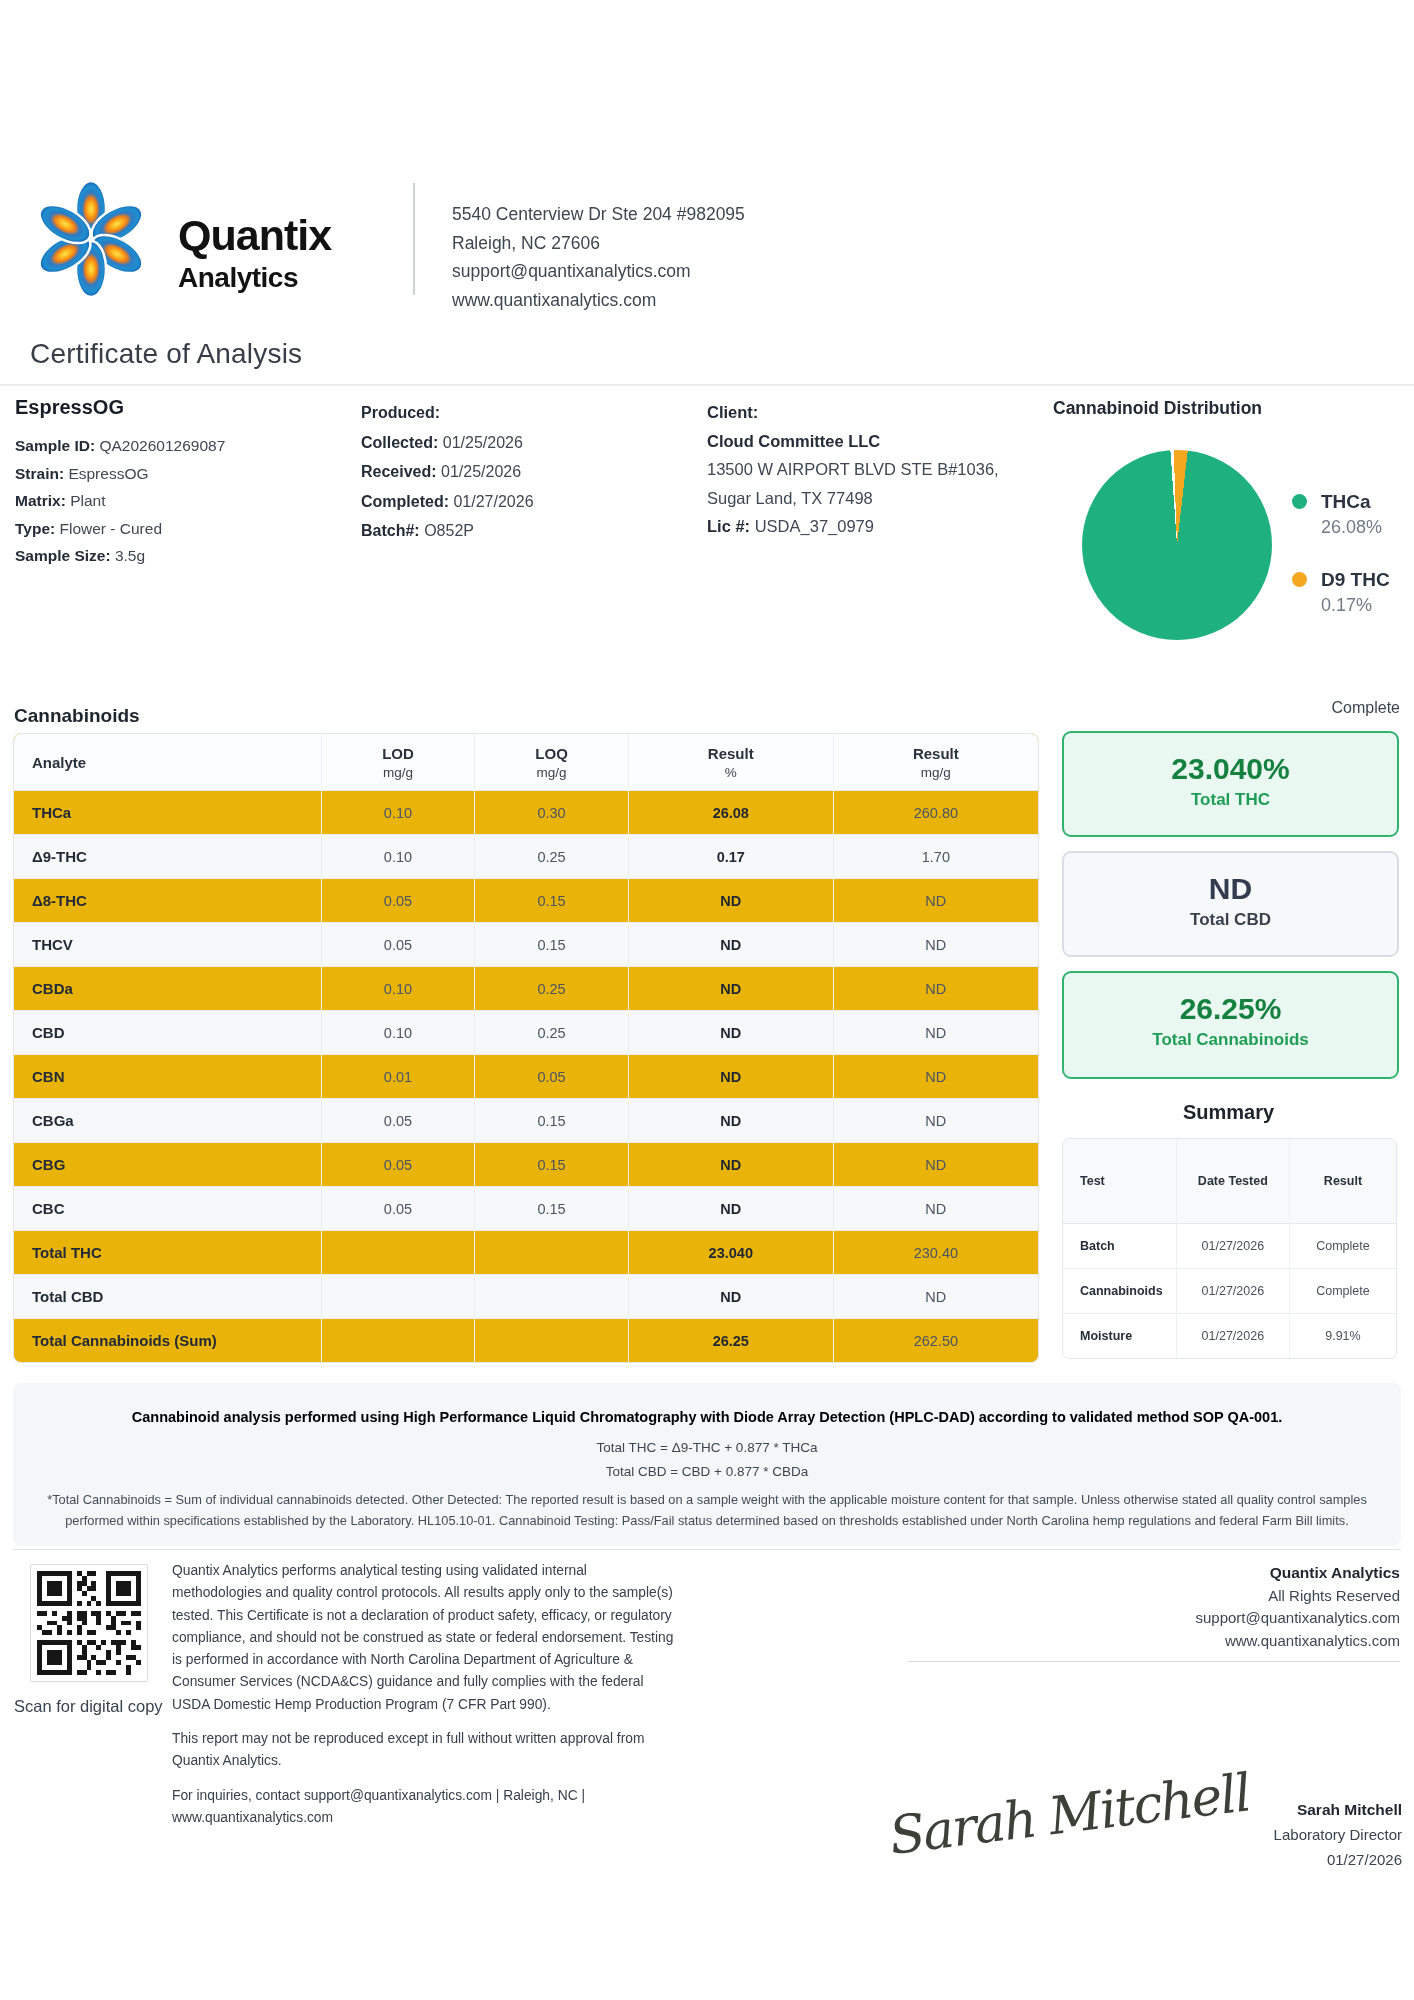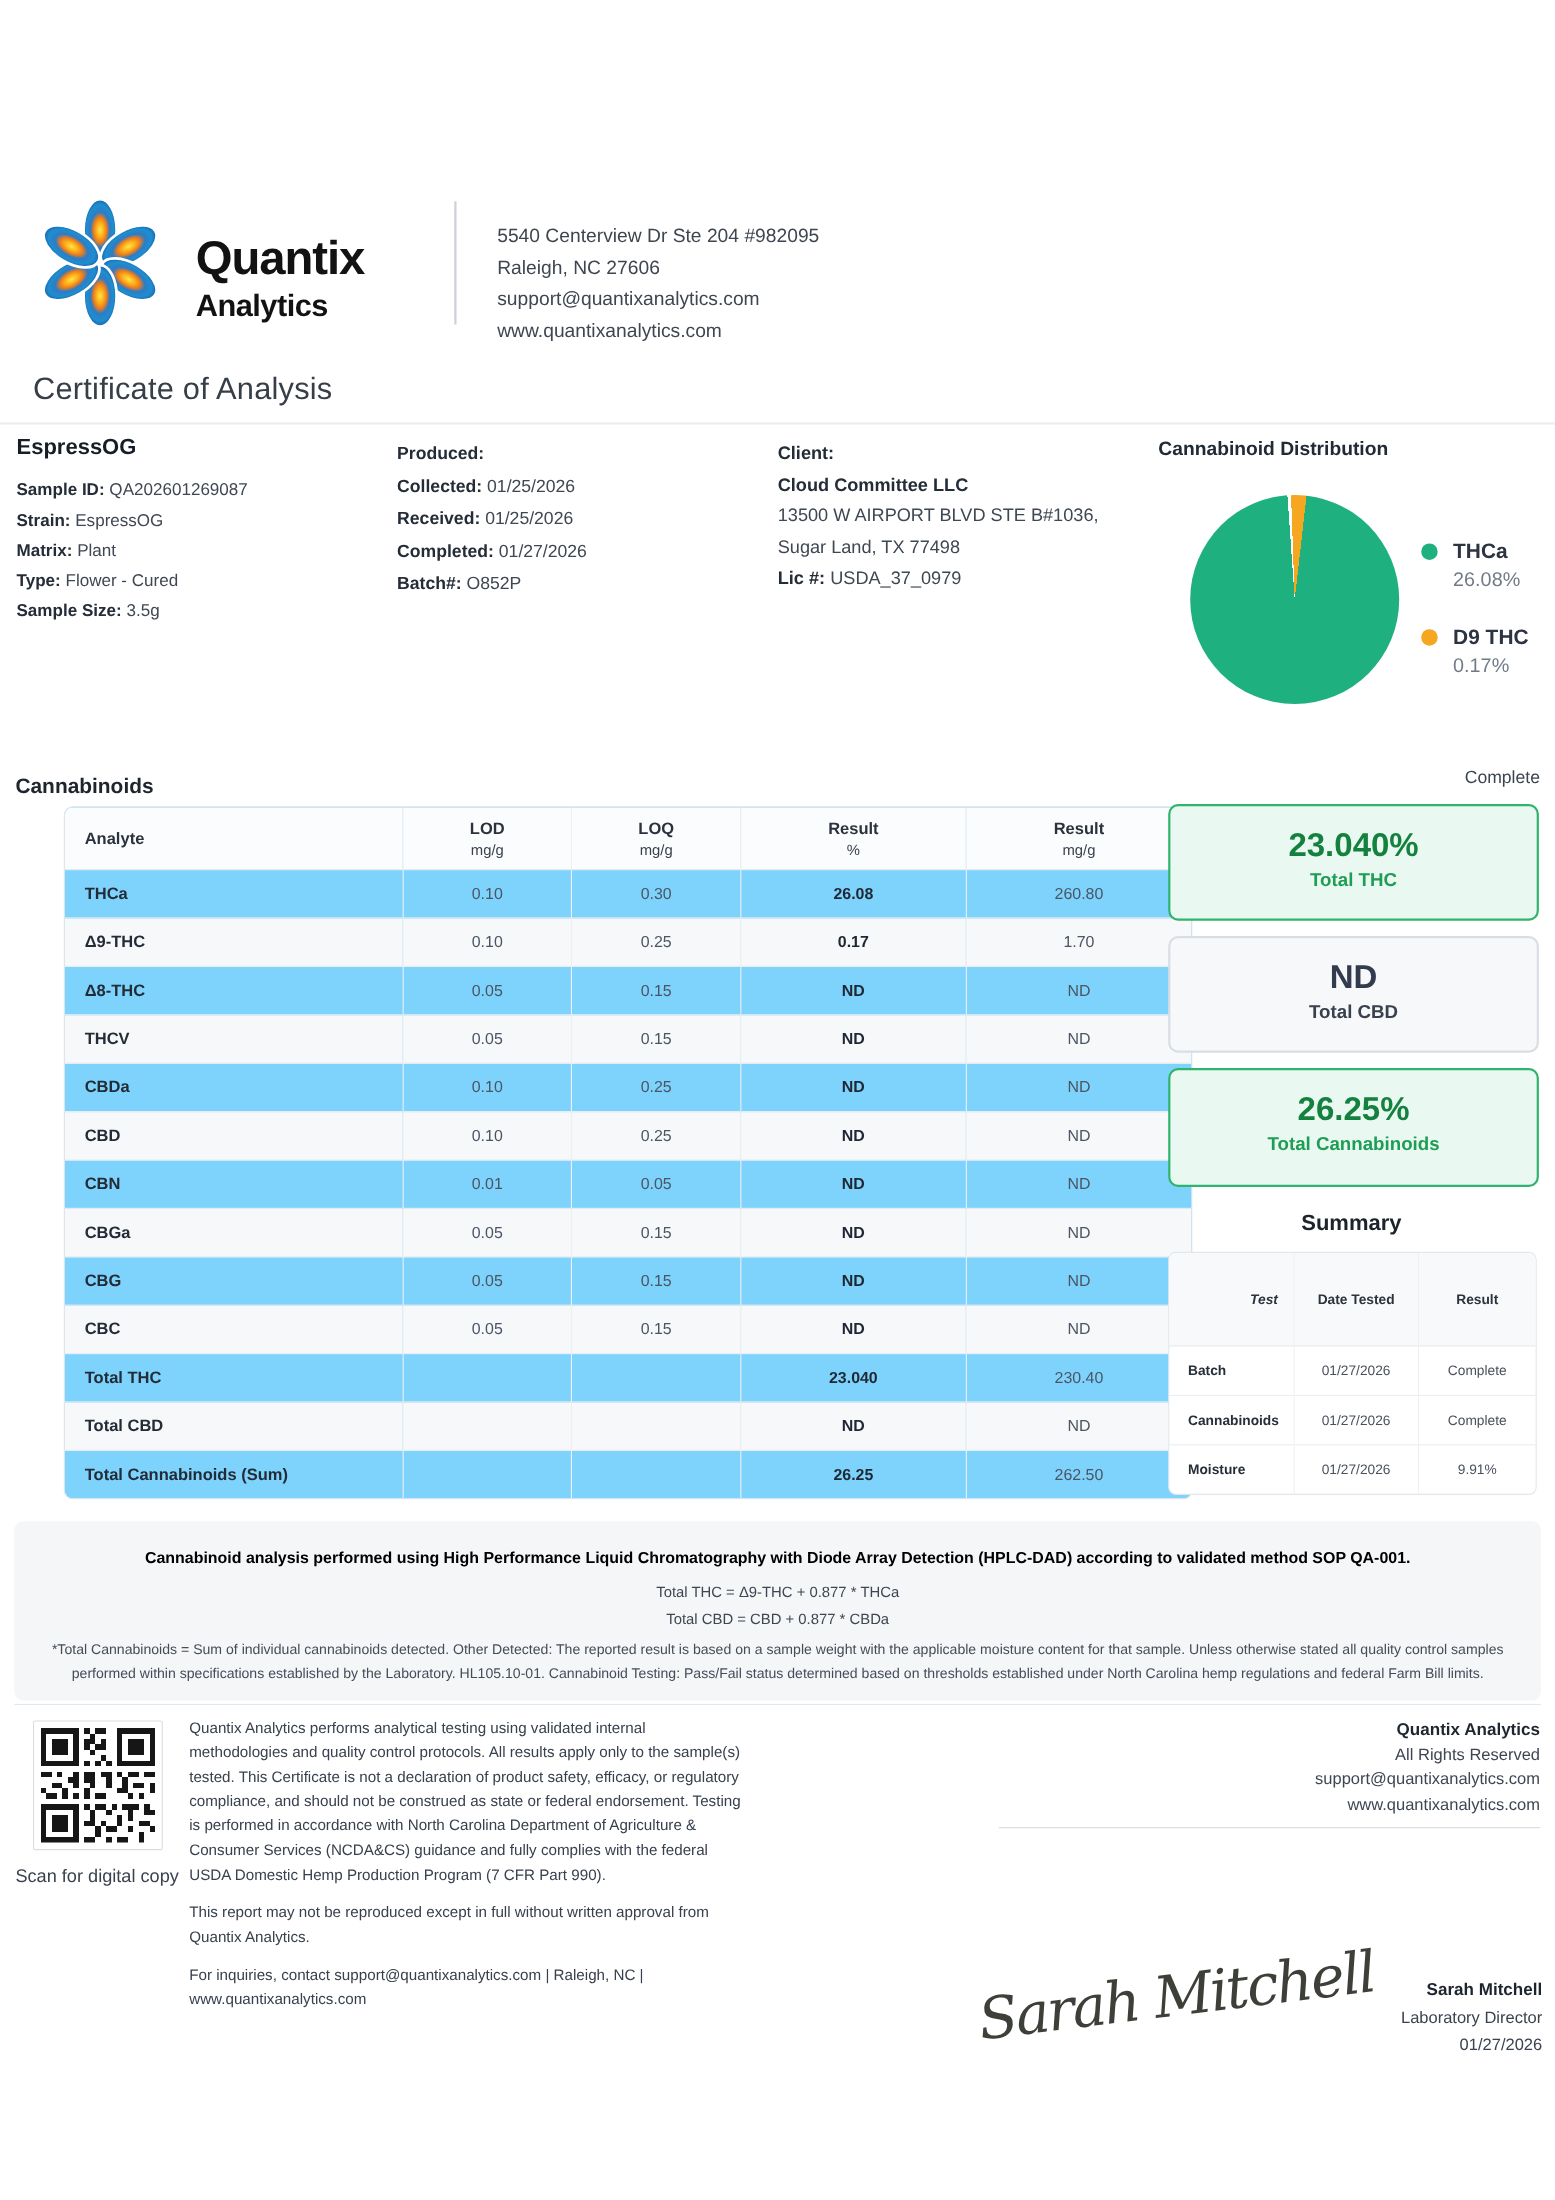--- a/index.html
+++ b/index.html
@@ -40,21 +40,21 @@
   .legend-item{display:flex;margin-bottom:26px;}
   .legend-dot{width:15px;height:15px;border-radius:50%;margin:5px 14px 0 0;flex:0 0 auto;}
   .legend-dot.green{background:#1fb080;}
   .legend-dot.orange{background:#f4a71f;}
   .legend-label{font-size:19px;font-weight:700;color:#2b3440;line-height:25px;white-space:nowrap;}
   .legend-value{font-size:18px;color:#717b87;line-height:27px;}
 
   
   .section-heading{left:14px;top:705px;font-size:19px;font-weight:700;color:#1f252d;}
   .complete-tag{left:1062px;top:699px;width:338px;text-align:right;font-size:16px;color:#3b4450;}
-  .ctable-wrap{left:13px;top:733px;width:1024px;border:1px solid #e3e7eb;border-radius:8px;overflow:hidden;background:#7dd3fc;margin-left:45px;}
+  .ctable-wrap{left:13px;top:733px;width:1024px;border:1px solid #e3e7eb;border-radius:8px;overflow:hidden;background:#eab308;}
   table.ctable{width:100%;border-collapse:collapse;table-layout:fixed;}
   table.ctable col.c-analyte{width:30%;}
   table.ctable col.c-num{width:15%;}
   table.ctable col.c-res{width:20%;}
   table.ctable th{
     height:56px;font-size:15px;font-weight:700;color:#2a323d;background:#fbfcfd;
     border-bottom:1px solid #e6eaee;border-left:1px solid #edf0f3;vertical-align:middle;text-align:center;padding:0;
   }
   table.ctable th:first-child{border-left:none;text-align:left;padding-left:18px;}
   table.ctable th .unit{display:block;font-weight:400;font-size:13.5px;color:#3a424d;margin-top:3px;}
@@ -78,21 +78,21 @@
   .box-gray .lbl{color:#39414d;}
 
   
   .summary-title{left:1062px;top:1101px;width:333px;text-align:center;font-size:20px;font-weight:800;color:#1d232b;}
   .stable-wrap{left:1062px;top:1138px;width:333px;border:1px solid #e3e7eb;border-radius:7px;overflow:hidden;background:#fff;}
   table.stable{width:100%;border-collapse:collapse;table-layout:fixed;}
   table.stable th{
     height:84px;font-size:12.5px;font-weight:700;color:#2b333d;background:#f8f9fb;
     border-bottom:1px solid #e6eaee;border-left:1px solid #eef1f4;text-align:center;vertical-align:middle;padding:0 14px;
   }
-  table.stable th:first-child{border-left:none;text-align:right;padding-left:17px;font-style:italic;}
+  table.stable th:first-child{border-left:none;text-align:left;padding-left:17px;}
   table.stable td{
     height:44px;font-size:12.5px;color:#4a515c;text-align:center;vertical-align:middle;
     border-top:1px solid #e9edf1;border-left:1px solid #eef1f4;padding:0 6px;
   }
   table.stable td:first-child{border-left:none;text-align:left;padding-left:17px;font-weight:700;color:#262e39;}
 
   
   .method-box{left:13px;top:1383px;width:1388px;height:163px;background:#f4f6f8;border-radius:8px;}
   .method-box .m1{font-size:14.5px;font-weight:700;color:#000000;text-align:center;padding:24px 56px 0;line-height:20px;}
   .method-box .m2{font-size:13.5px;color:#3e4652;text-align:center;margin-top:11px;line-height:19px;}

